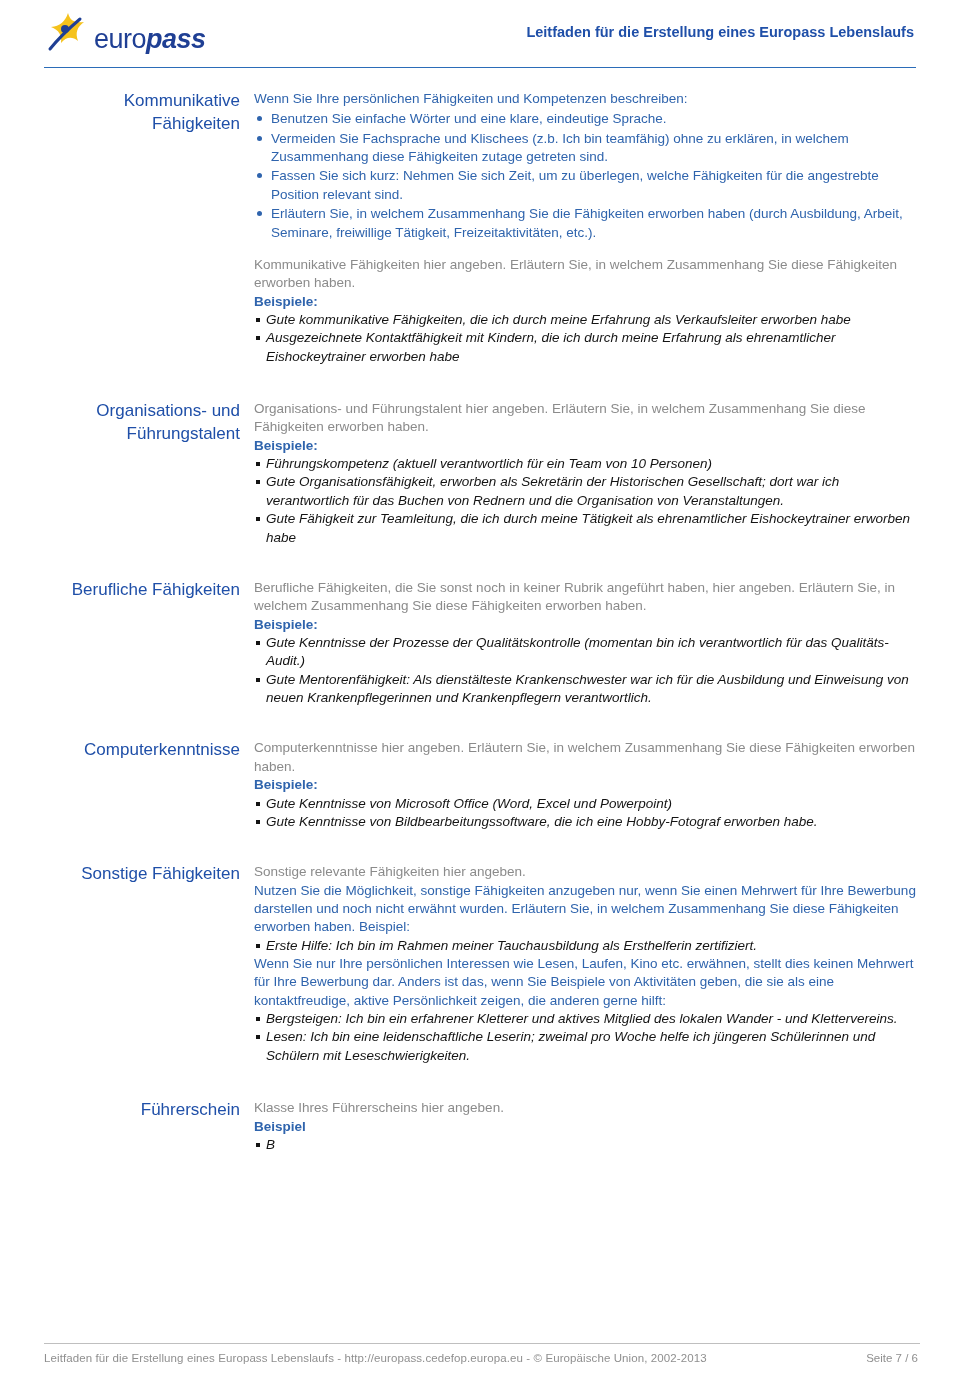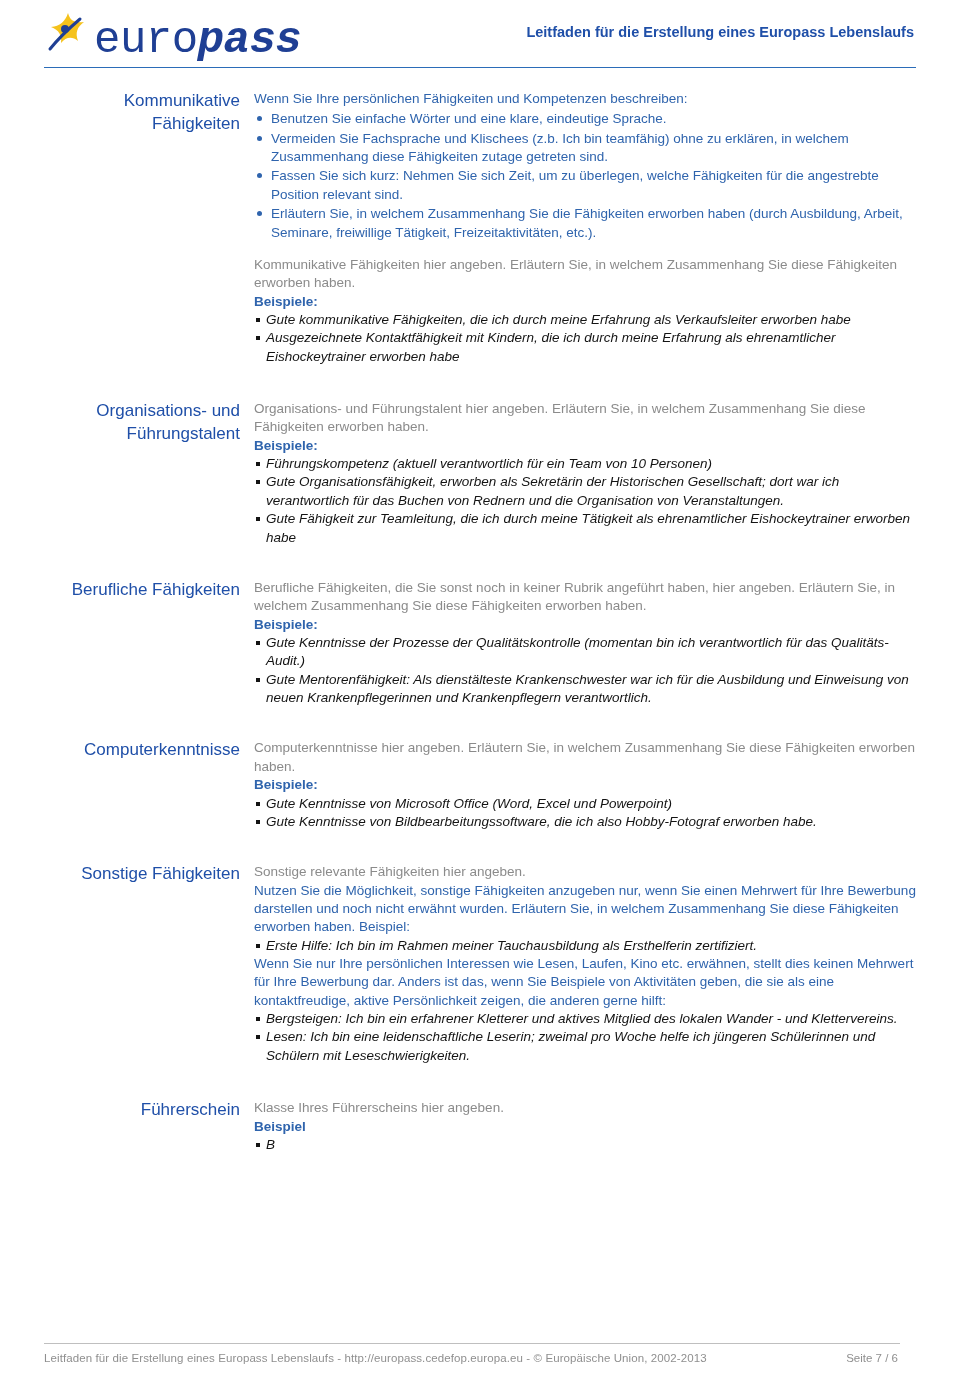--- a/index.html
+++ b/index.html
@@ -35,23 +35,23 @@
     align-items: center;
     gap: 4px;
   }
   .logo-star {
     width: 46px;
     height: 46px;
     position: relative;
     flex: 0 0 auto;
   }
   .logo-text {
-    font-size: 44px;
+    font-size: 27px;
     letter-spacing: -0.5px;
-    font-family: Liberation Mono, monospace;
+    font-family: Liberation Sans, sans-serif;
     margin-top: 16px;
   }
   .logo-text .euro { color: #1f3f94; font-weight: 400; }
   .logo-text .pass { color: #1f3f94; font-weight: 700; font-style: italic; }
   .header-title {
     color: #1f4fa8;
     font-weight: bold;
     font-size: 14.5px;
     text-align: center;
     padding-right: 2px;
@@ -127,21 +127,21 @@
     color: #2f64ad;
     margin-top: 2px;
     font-weight: bold;
   }
   .para { margin: 0; }
   .gap-m { margin-top: 14px; }
   
   .footer {
     position: absolute;
     left: 44px;
-    right: 60px;
+    right: 40px;
     bottom: 28px;
     border-top: 1px solid #bfbfbf;
     padding-top: 8px;
     font-size: 11.5px;
     color: #8f8f8f;
     display: flex;
     justify-content: space-between;
     align-items: baseline;
   }
   .footer-left { letter-spacing: 0.1px; }
@@ -214,21 +214,21 @@
       </div>
     </div>
 
     <div class="row" style="margin-top:32px">
       <div class="label-col">Computerkenntnisse</div>
       <div class="body-col">
         <p class="para grey">Computerkenntnisse hier angeben. Erläutern Sie, in welchem Zusammenhang Sie diese Fähigkeiten erworben haben.</p>
         <p class="para beispiele">Beispiele:</p>
         <ul class="ex-list">
           <li class="black">Gute Kenntnisse von Microsoft Office (Word, Excel und Powerpoint)</li>
-          <li class="black">Gute Kenntnisse von Bildbearbeitungssoftware, die ich also Hobby-Fotograf erworben habe.</li>
+          <li class="black">Gute Kenntnisse von Bildbearbeitungssoftware, die ich eine Hobby-Fotograf erworben habe.</li>
         </ul>
       </div>
     </div>
 
     <div class="row" style="margin-top:32px">
       <div class="label-col">Sonstige Fähigkeiten</div>
       <div class="body-col">
         <p class="para grey">Sonstige relevante Fähigkeiten hier angeben.</p>
         <p class="para blue">Nutzen Sie die Möglichkeit, sonstige Fähigkeiten anzugeben nur, wenn Sie einen Mehrwert für Ihre Bewerbung darstellen und noch nicht erwähnt wurden. Erläutern Sie, in welchem Zusammenhang Sie diese Fähigkeiten erworben haben. Beispiel:</p>
         <ul class="ex-list">

